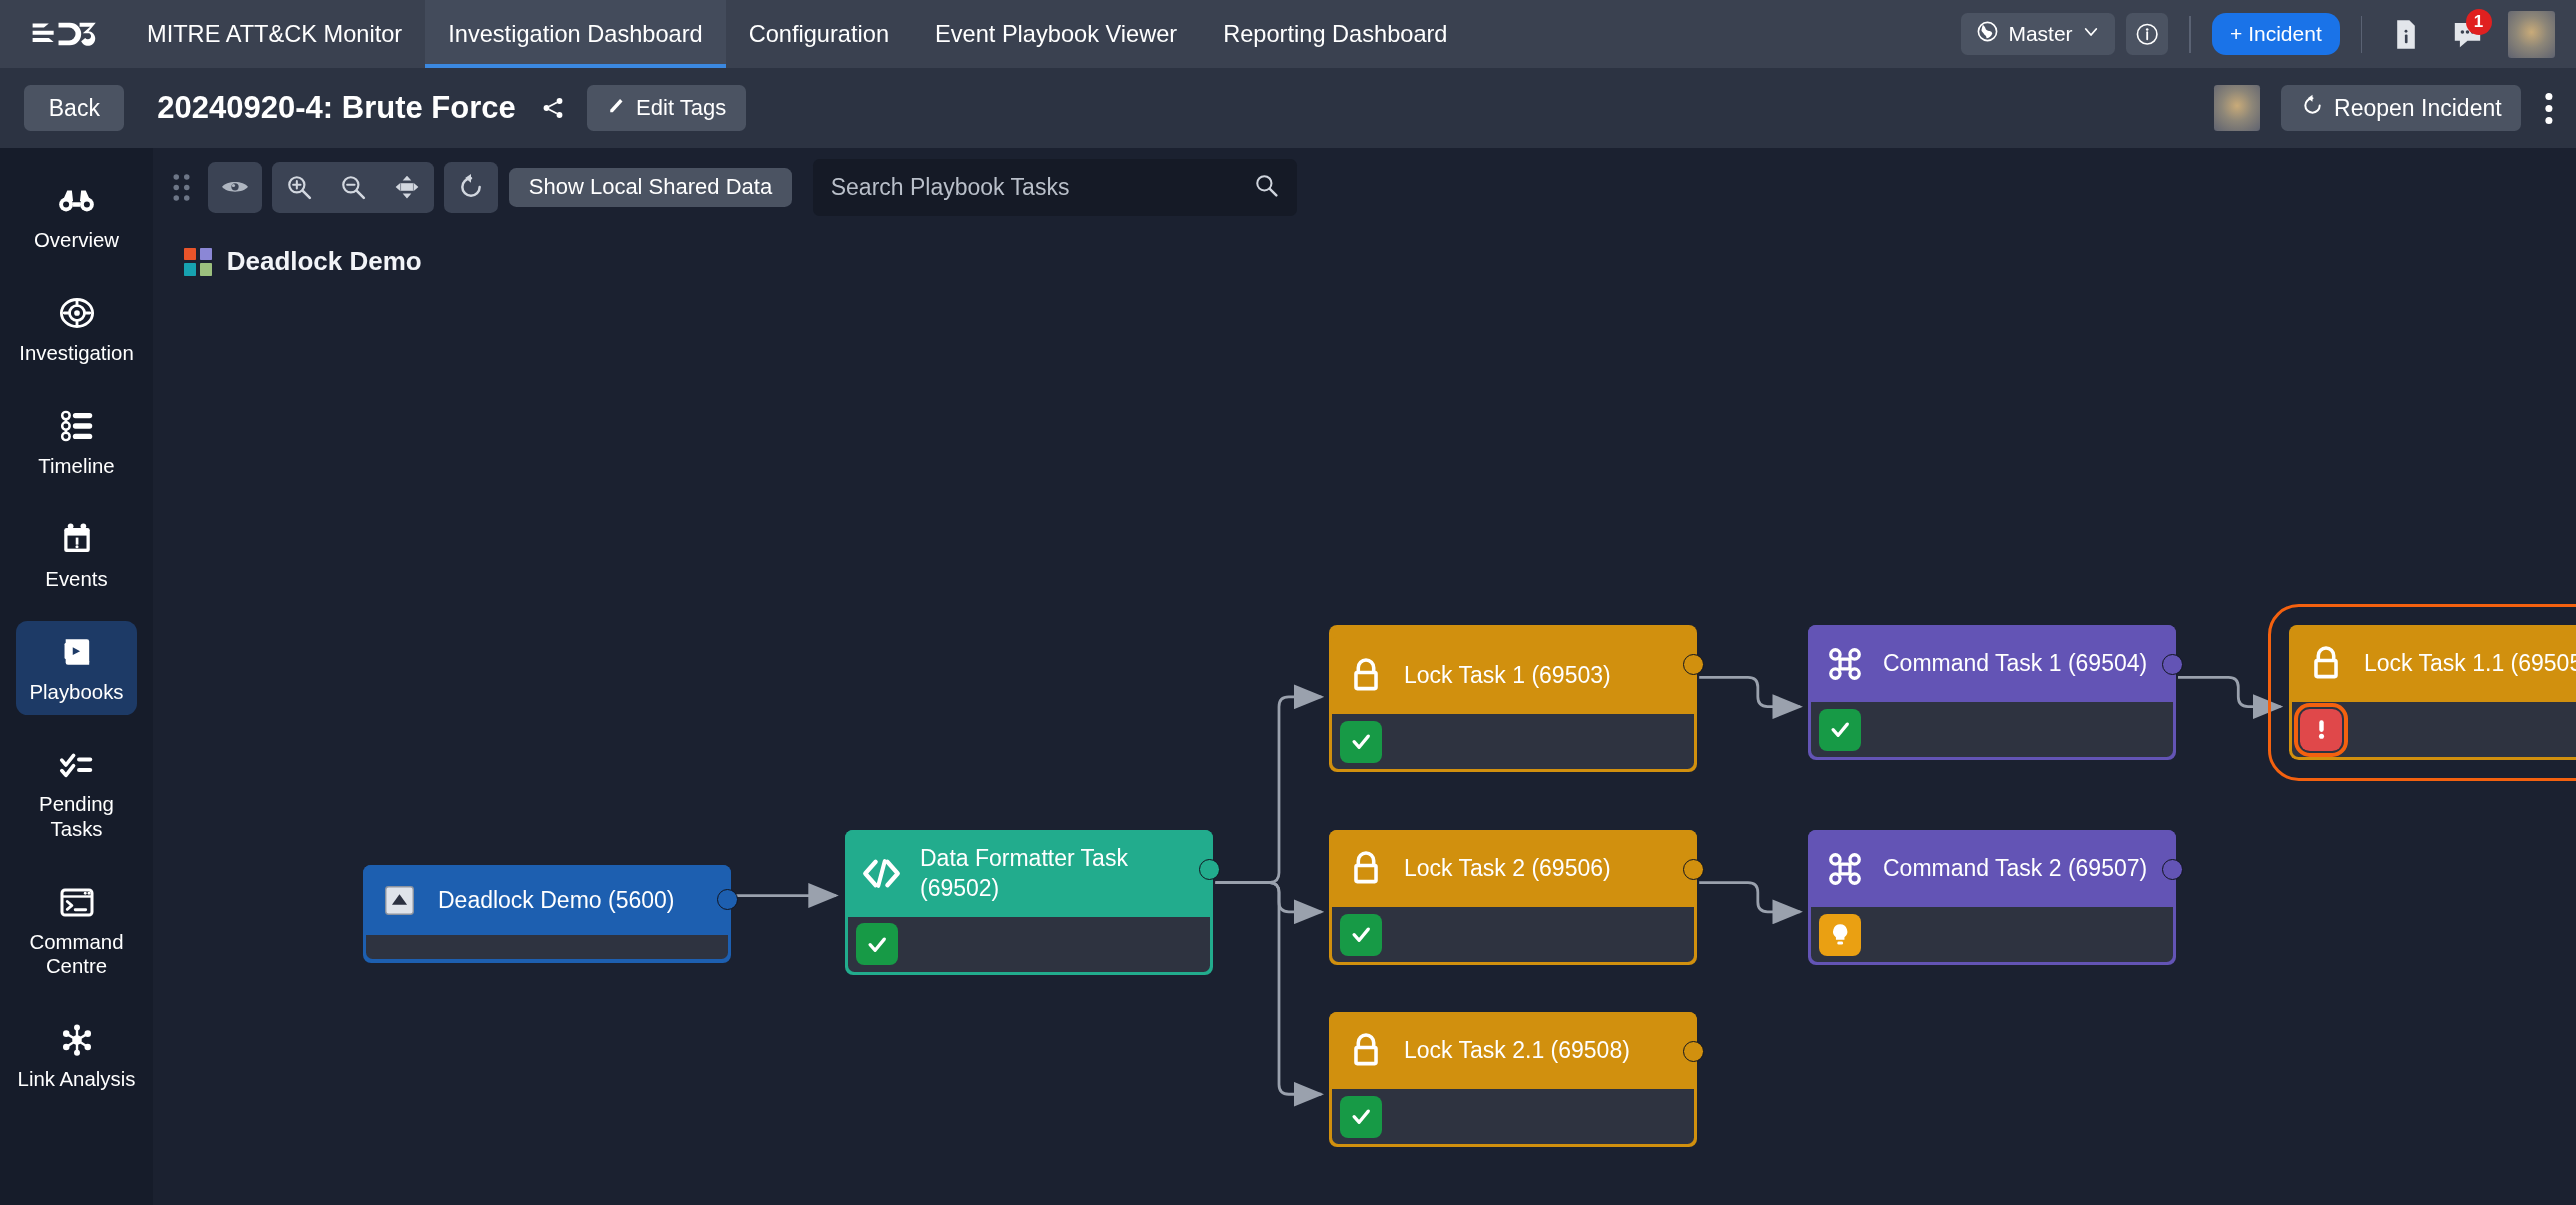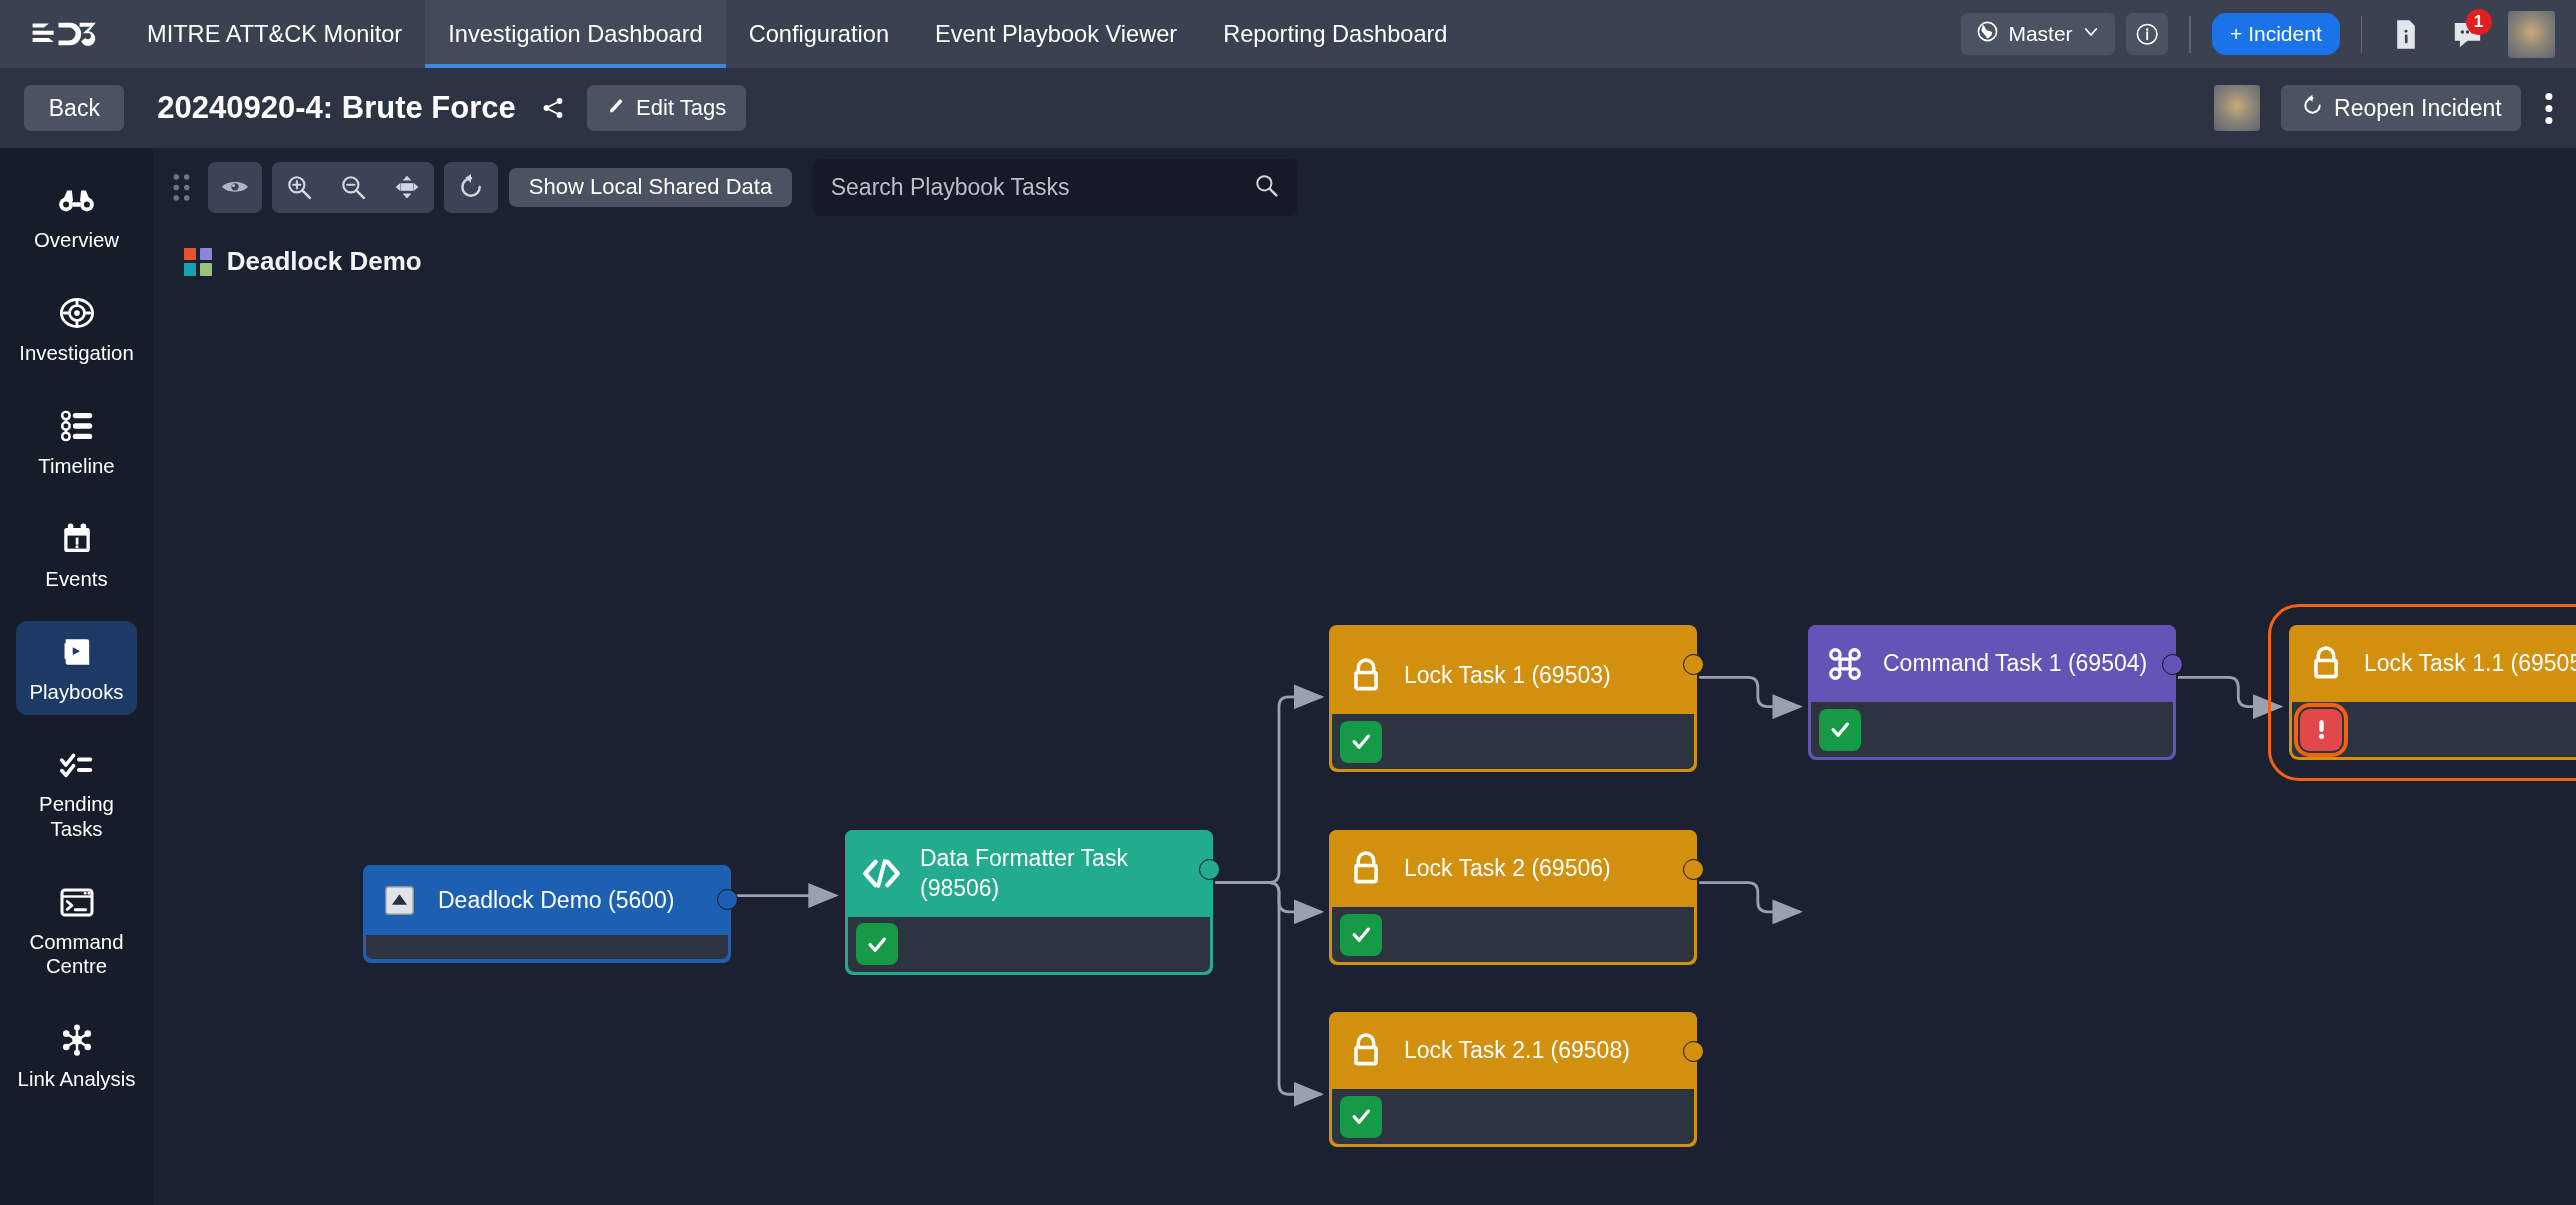--- a/index.html
+++ b/index.html
@@ -548,21 +548,21 @@
 
   <div class="node" style="left:692px; top:682px; width:368px; background:#22ac8d;">
     <div class="node-head" style="background:#22ac8d;">
       <span class="node-ico">
         <svg width="39" height="33" viewBox="0 0 30 22">
           <path d="M10.5 2 L2.5 11 L10.5 20" fill="none" stroke="#fff" stroke-width="3.3" stroke-linecap="round" stroke-linejoin="round"></path>
           <path d="M19.5 2 L27.5 11 L19.5 20" fill="none" stroke="#fff" stroke-width="3.3" stroke-linecap="round" stroke-linejoin="round"></path>
           <path d="M17.5 1.5 L12.5 20.5" stroke="#fff" stroke-width="3.1" stroke-linecap="round"></path>
         </svg>
       </span>
-      <span class="node-title">Data Formatter Task (98506)</span>
+      <span class="node-title">Data Formatter Task (69502)</span>
     </div>
     <div class="node-foot">
       <span class="status-chip" style="background:#179a46;">
         <svg width="24.4" height="24.4" viewBox="0 0 24 24">
             <path d="M5 12.5 L10 18 L19 7" fill="none" stroke="#fff" stroke-width="3.2" stroke-linecap="round" stroke-linejoin="round"></path>
           </svg>
       </span>
     </div>
     <div class="port" style="background:#22ac8d;"></div>
   </div>
@@ -643,20 +643,43 @@
     <div class="node-foot">
       <span class="status-chip" style="background:#179a46;">
         <svg width="24.4" height="24.4" viewBox="0 0 24 24">
             <path d="M5 12.5 L10 18 L19 7" fill="none" stroke="#fff" stroke-width="3.2" stroke-linecap="round" stroke-linejoin="round"></path>
           </svg>
       </span>
     </div>
     <div class="port" style="background:#6354b5;"></div>
   </div>
 
+  <div class="node" style="left:1655px; top:682px; width:368px; background:#6354b5;">
+    <div class="node-head" style="background:#6354b5;">
+      <span class="node-ico">
+        <svg width="36" height="36" viewBox="0 0 24 24">
+          <path d="M8.7 8.7 h6.6 v6.6 h-6.6z" fill="none" stroke="#fff" stroke-width="2.2"></path>
+          <circle cx="5.6" cy="5.6" r="3.1" fill="none" stroke="#fff" stroke-width="2.2"></circle>
+          <circle cx="18.4" cy="5.6" r="3.1" fill="none" stroke="#fff" stroke-width="2.2"></circle>
+          <circle cx="5.6" cy="18.4" r="3.1" fill="none" stroke="#fff" stroke-width="2.2"></circle>
+          <circle cx="18.4" cy="18.4" r="3.1" fill="none" stroke="#fff" stroke-width="2.2"></circle>
+        </svg>
+      </span>
+      <span class="node-title">Command Task 2 (69507)</span>
+    </div>
+    <div class="node-foot">
+      <span class="status-chip" style="background:#eaa012;">
+        <svg width="24.4" height="26" viewBox="0 0 20 22">
+          <path d="M10 2 a6 6 0 0 1 3.6 10.8 V15 h-7.2 v-2.2 A6 6 0 0 1 10 2z" fill="#fff"></path>
+          <rect x="7.6" y="16.4" width="4.8" height="2.6" rx="1.1" fill="#fff"></rect>
+        </svg>
+      </span>
+    </div>
+    <div class="port" style="background:#6354b5;"></div>
+  </div>
 
   <div class="node selected" style="left:2136px; top:477px; width:368px; background:#d1900e;">
     <div class="node-head" style="background:#d1900e;">
       <span class="node-ico">
         <svg width="34" height="37" viewBox="0 0 22 24">
           <path d="M6 10 V7 a5 5 0 0 1 10 0 v3" fill="none" stroke="#fff" stroke-width="2.3"></path>
           <rect x="4.5" y="10" width="13" height="10.5" rx="0.8" fill="none" stroke="#fff" stroke-width="2.3"></rect>
         </svg>
       </span>
       <span class="node-title">Lock Task 1.1 (69505)</span>

